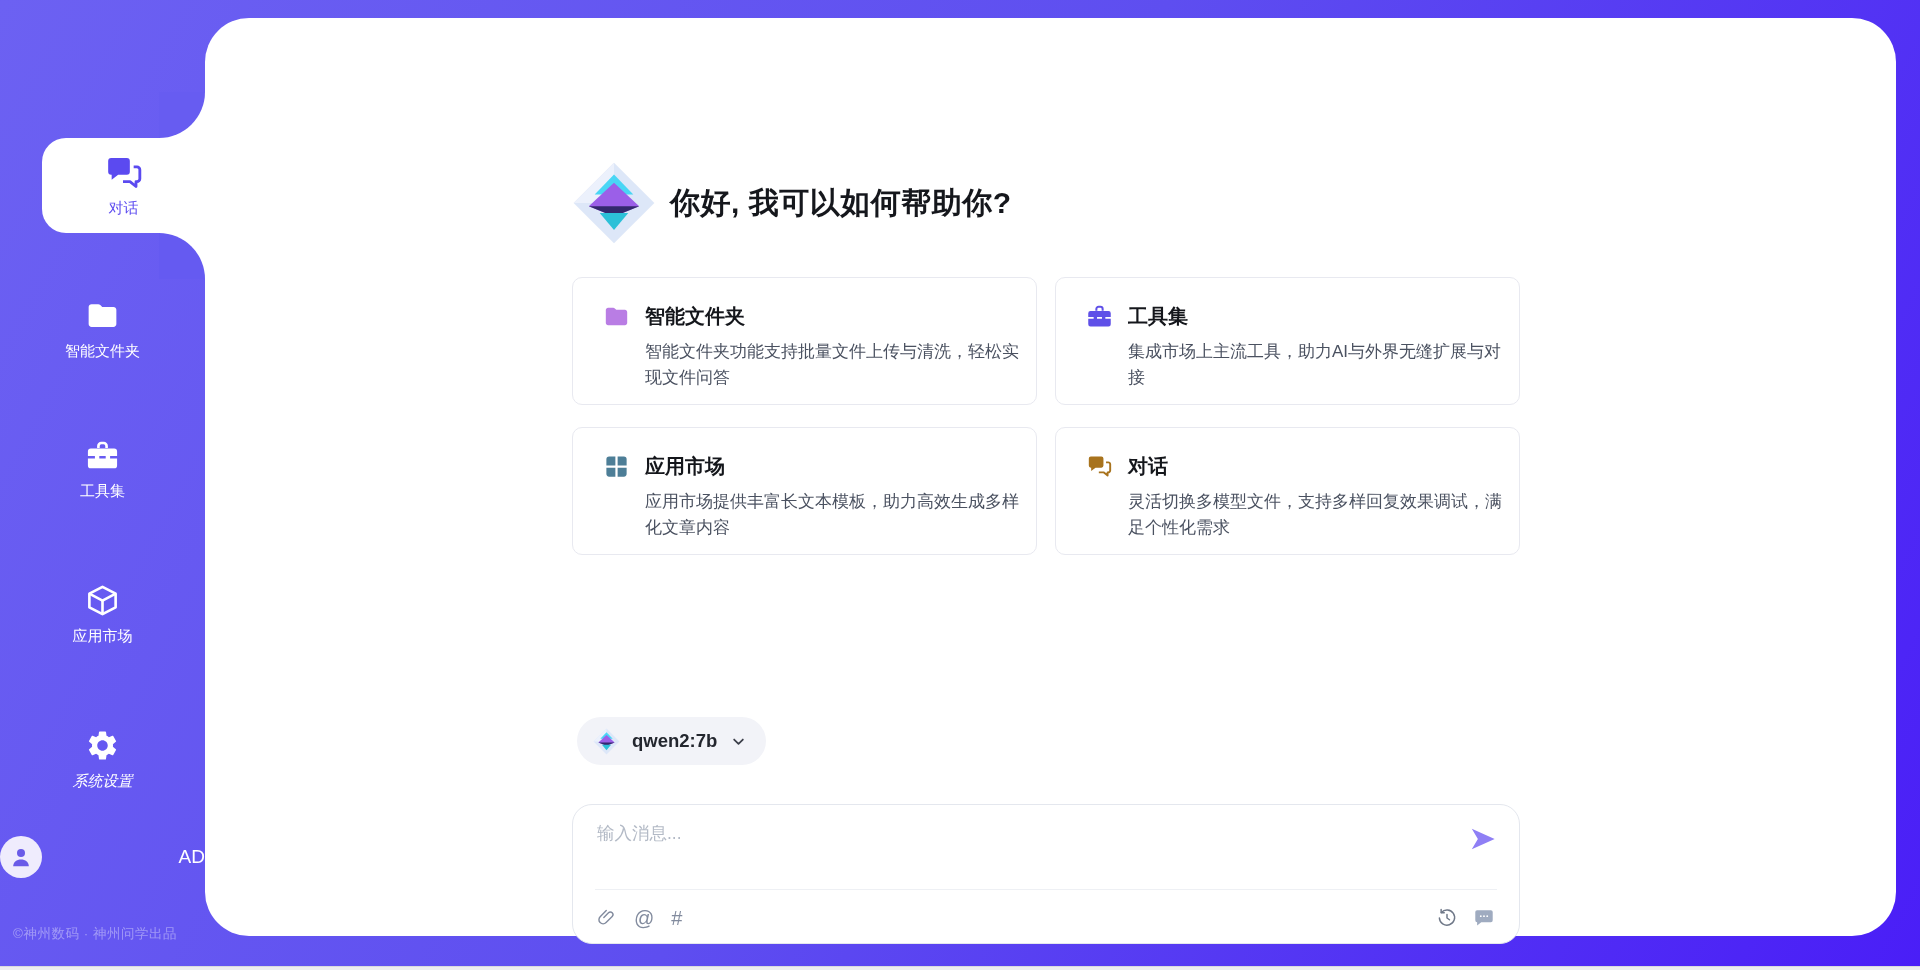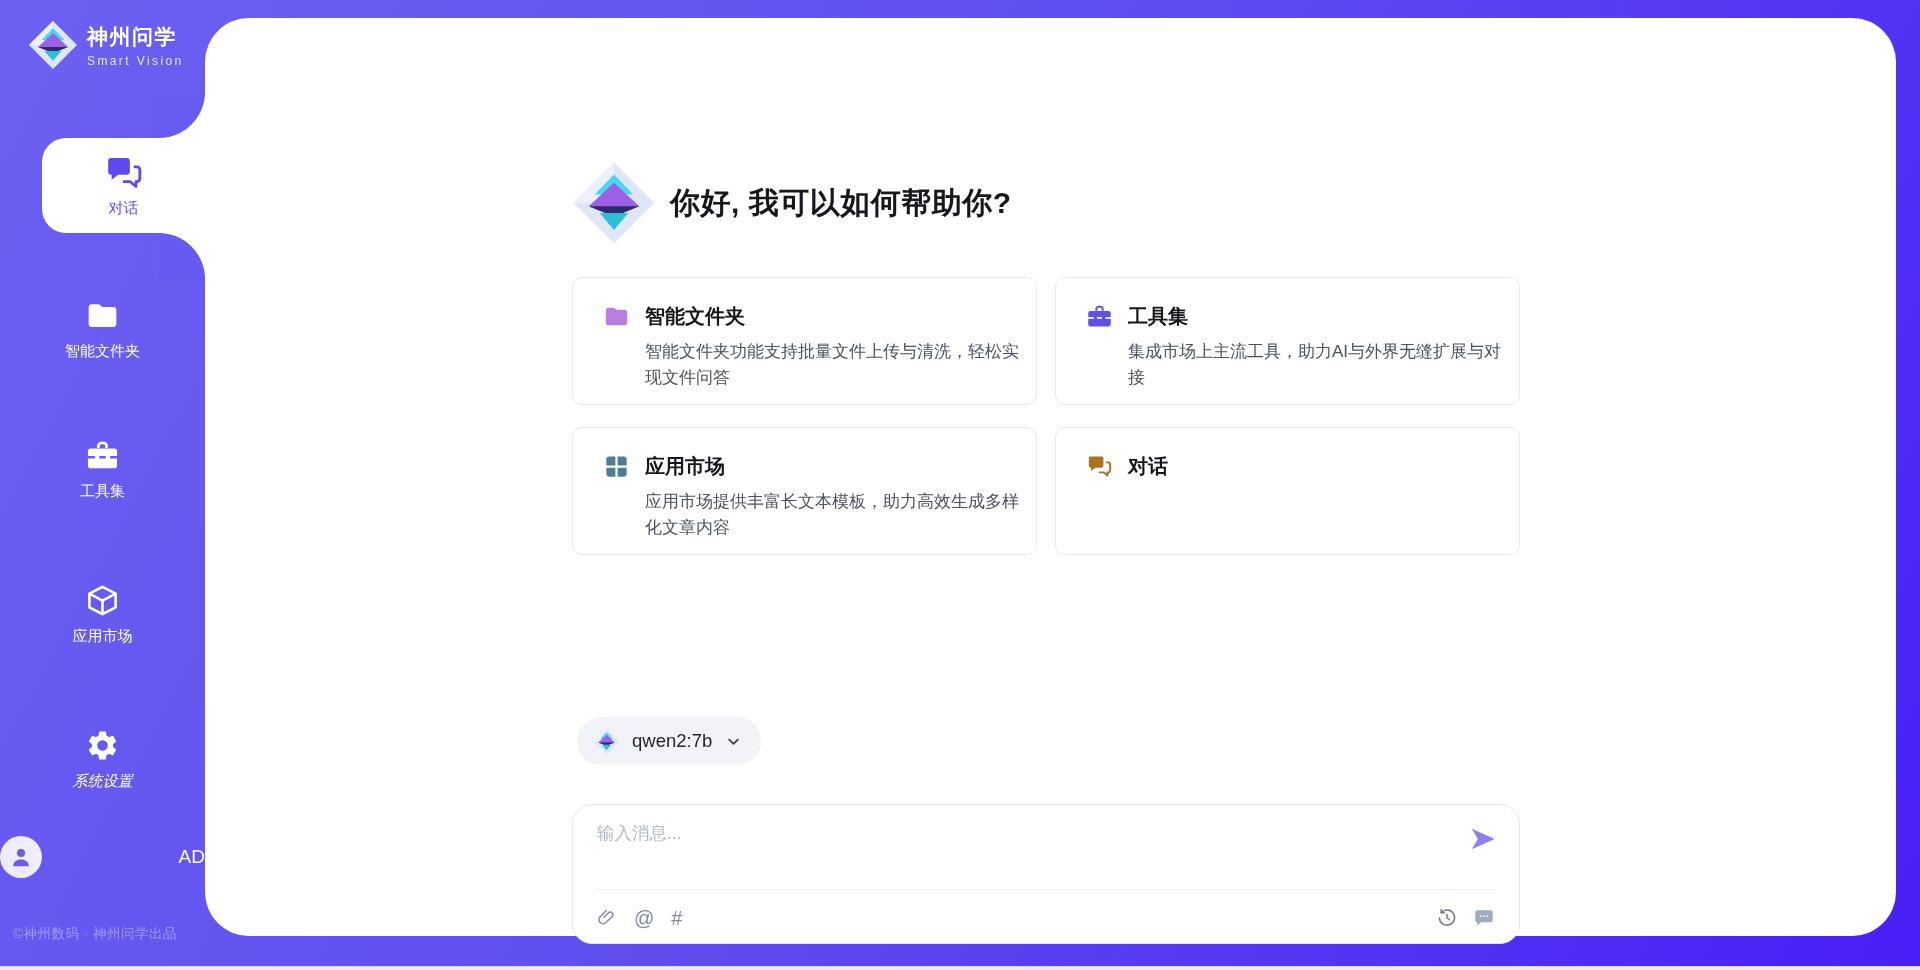--- a/index.html
+++ b/index.html
@@ -65,21 +65,21 @@
   .card-desc { margin-left:42px; margin-top:9px; font-size:17px; color:#4a5160;
                line-height:1.55; width:381px; }
   .icon-folder-c { color:#b97de4; } .icon-toolbox-c { color:#5f50e8; }
   .icon-grid-c { color:#4d7e97; } .icon-chat-c { color:#a8731d; }
 
   
   .model-chip { position:absolute; top:699px; left:5px; height:48px; padding:0 18px 0 16px;
                 background:#f2f3f8; border-radius:24px; display:inline-flex; align-items:center;
                 gap:12px; cursor:pointer; }
   .model-chip .chip-logo { width:27px; height:27px; }
-  .model-name { font-size:18.5px; color:#23262e; }
+  .model-name { font-size:18.5px; color:#23262e;font-weight:bold; }
   .model-chip .chev { width:19px; height:19px; color:#3c3f4a; }
 
   
   .composer { position:absolute; top:786px; left:0; width:948px; height:140px;
               border:1.5px solid #e4e7ee; border-radius:20px; background:#fff; }
   .composer textarea { position:absolute; top:16px; left:24px; width:840px; height:58px;
               border:none; outline:none; resize:none; font-size:17.5px; color:#2b2f38;
               font-family:"Liberation Sans","DejaVu Sans",sans-serif; background:transparent; }
   .composer textarea::placeholder { color:#b3bac6; }
   .send-btn { position:absolute; top:20px; right:22px; width:28px; height:28px;
@@ -212,20 +212,21 @@
           </div>
           <div class="card-desc">应用市场提供丰富长文本模板，助力高效生成多样化文章内容</div>
         </div>
         <div class="card">
           <div class="card-head">
             <svg class="icon-chat-c">
                 <use href="#sym-chat"></use>
               </svg>
             <div class="card-title">对话</div>
           </div>
+          <div class="card-desc">灵活切换多模型文件，支持多样回复效果调试，满足个性化需求</div>
         </div>
       </div>
 
       <div class="model-chip">
         <svg class="chip-logo">
             <use href="#sym-diamond"></use>
           </svg>
         <span class="model-name">qwen2:7b</span>
         <svg class="chev">
             <use href="#sym-chevron"></use>
@@ -256,29 +257,20 @@
                 <use href="#sym-chat-filled"></use>
               </svg>
           </div>
         </div>
       </div>
 
     </div>
   </div>
 
   <div class="sidebar">
-    <div class="logo-row">
-      <svg>
-          <use href="#sym-diamond"></use>
-        </svg>
-      <div>
-        <div class="brand-name">神州问学</div>
-        <div class="brand-sub">Smart Vision</div>
-      </div>
-    </div>
 
     <div class="fillet fillet-top"></div>
     <div class="fillet fillet-bottom"></div>
     <div class="active-tab">
       <svg>
           <use href="#sym-chat"></use>
         </svg>
       <div class="nav-label">对话</div>
     </div>
 

